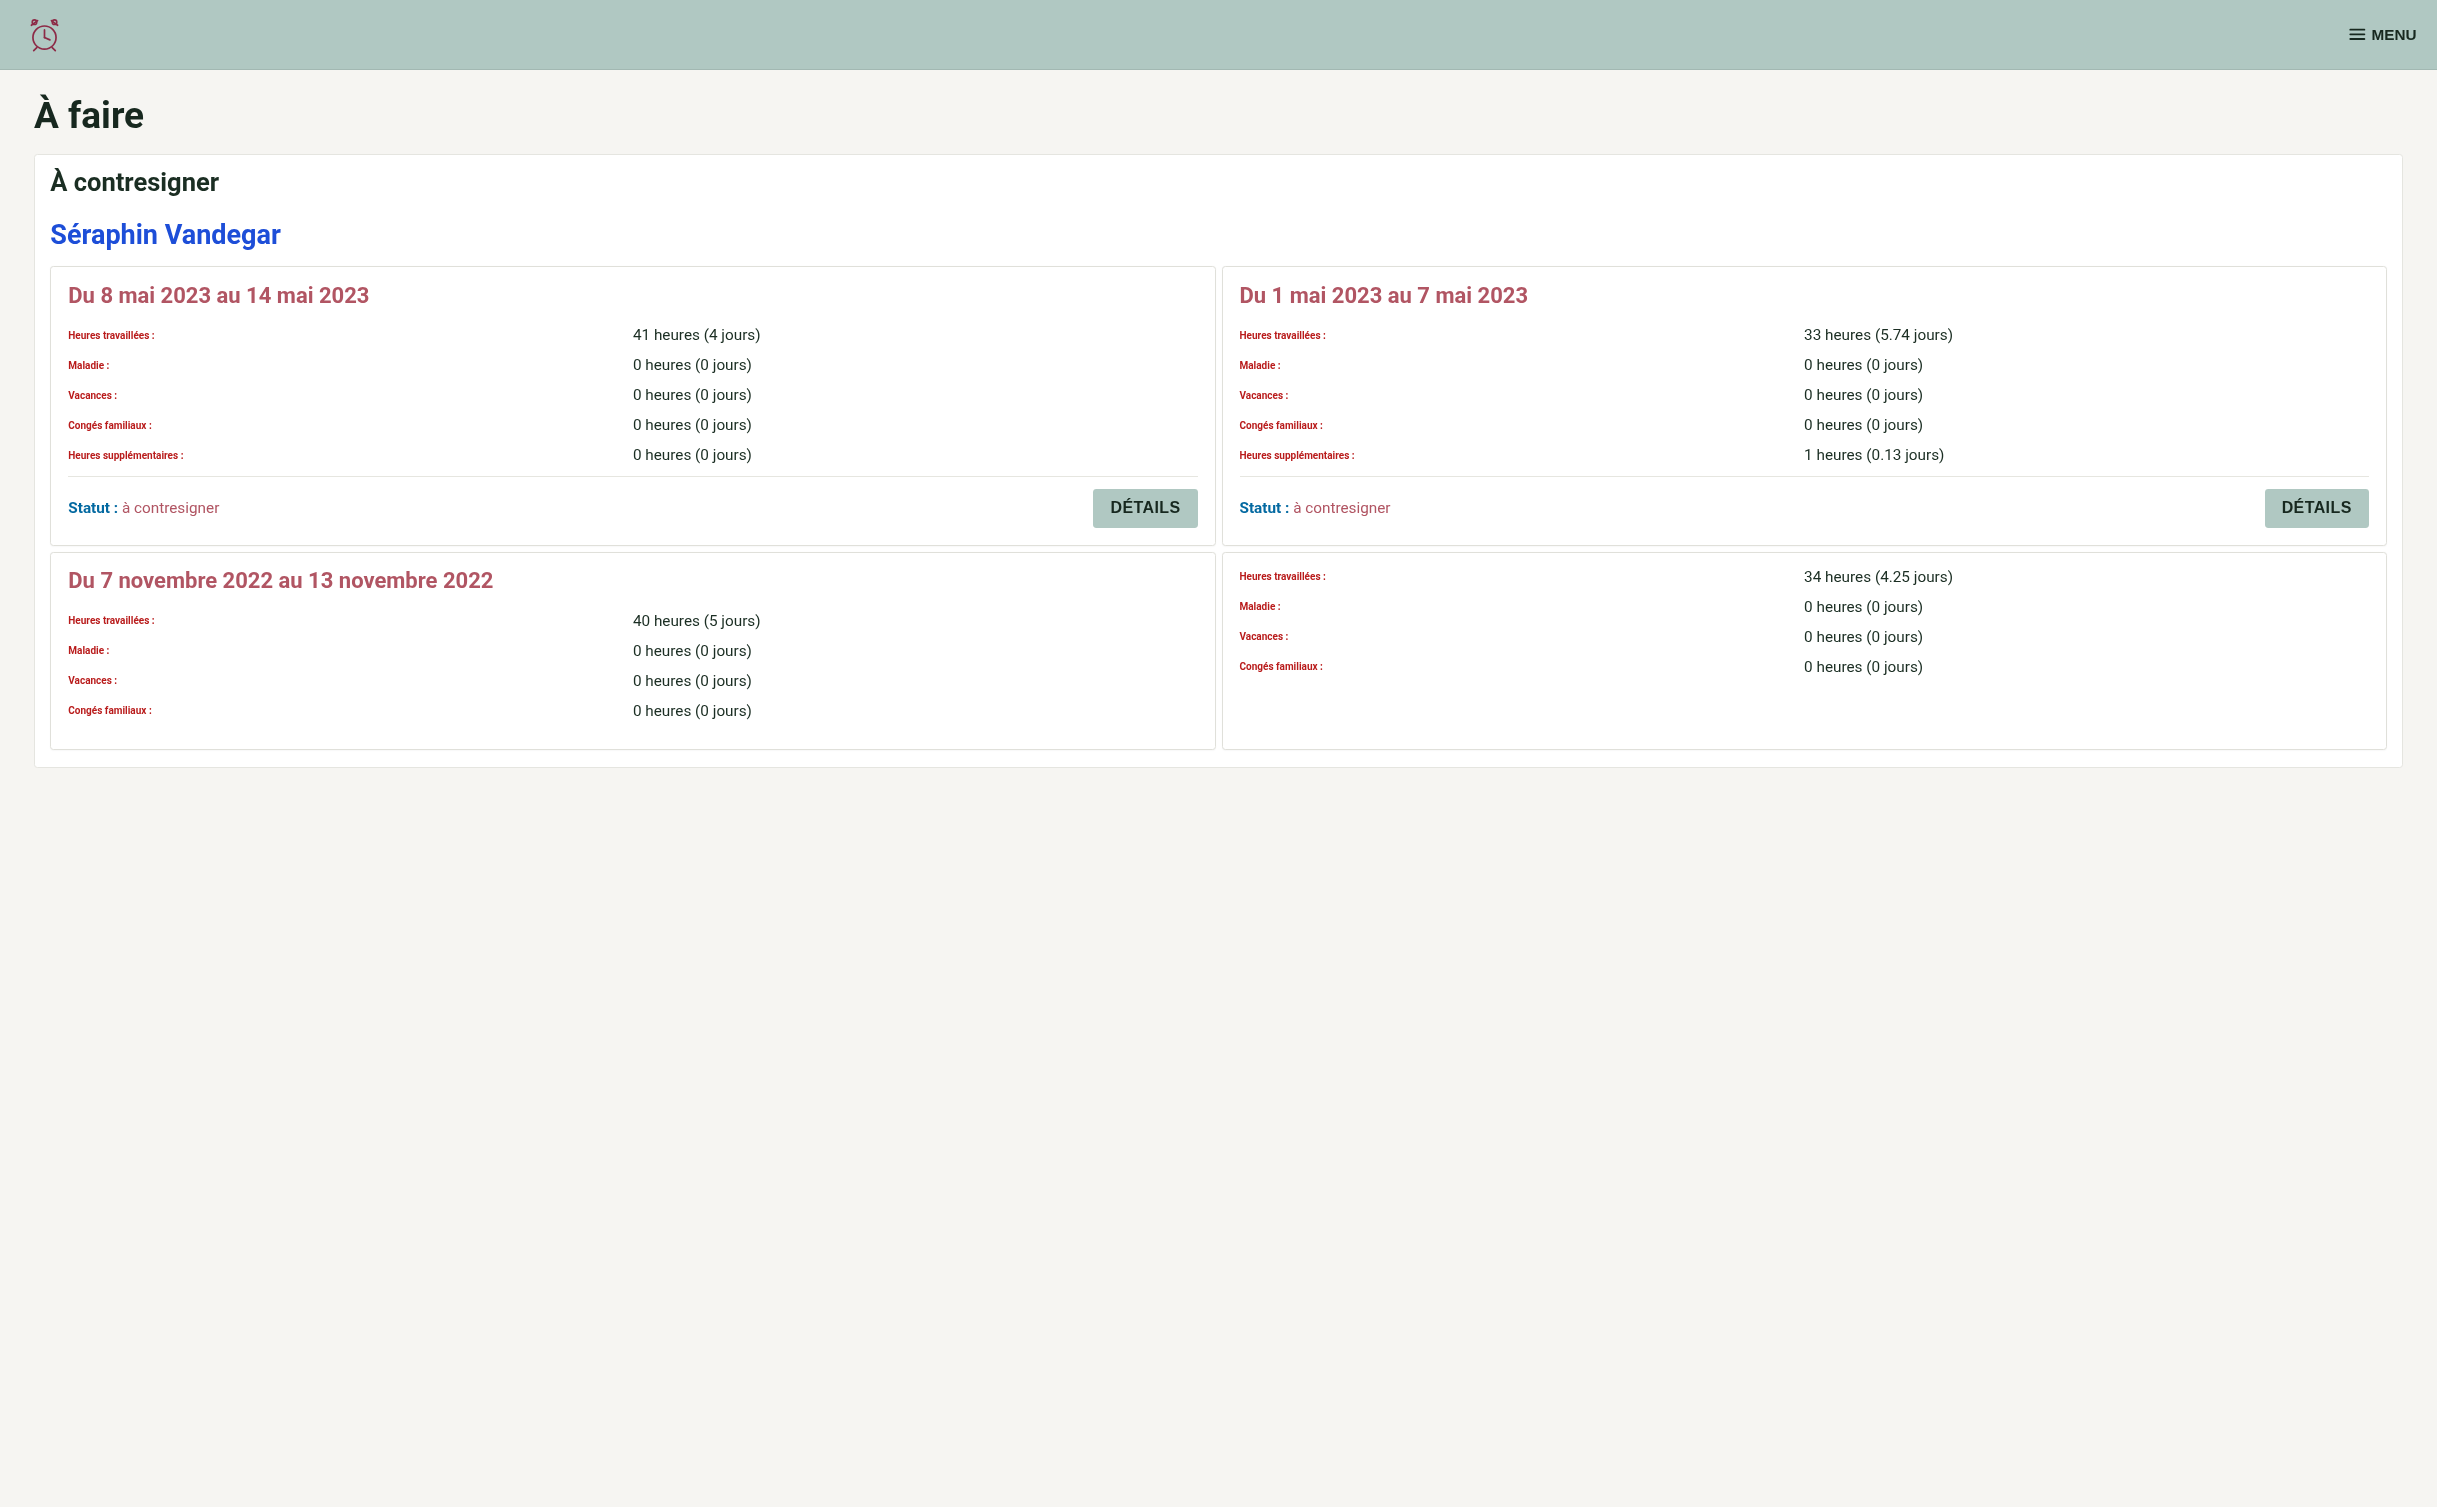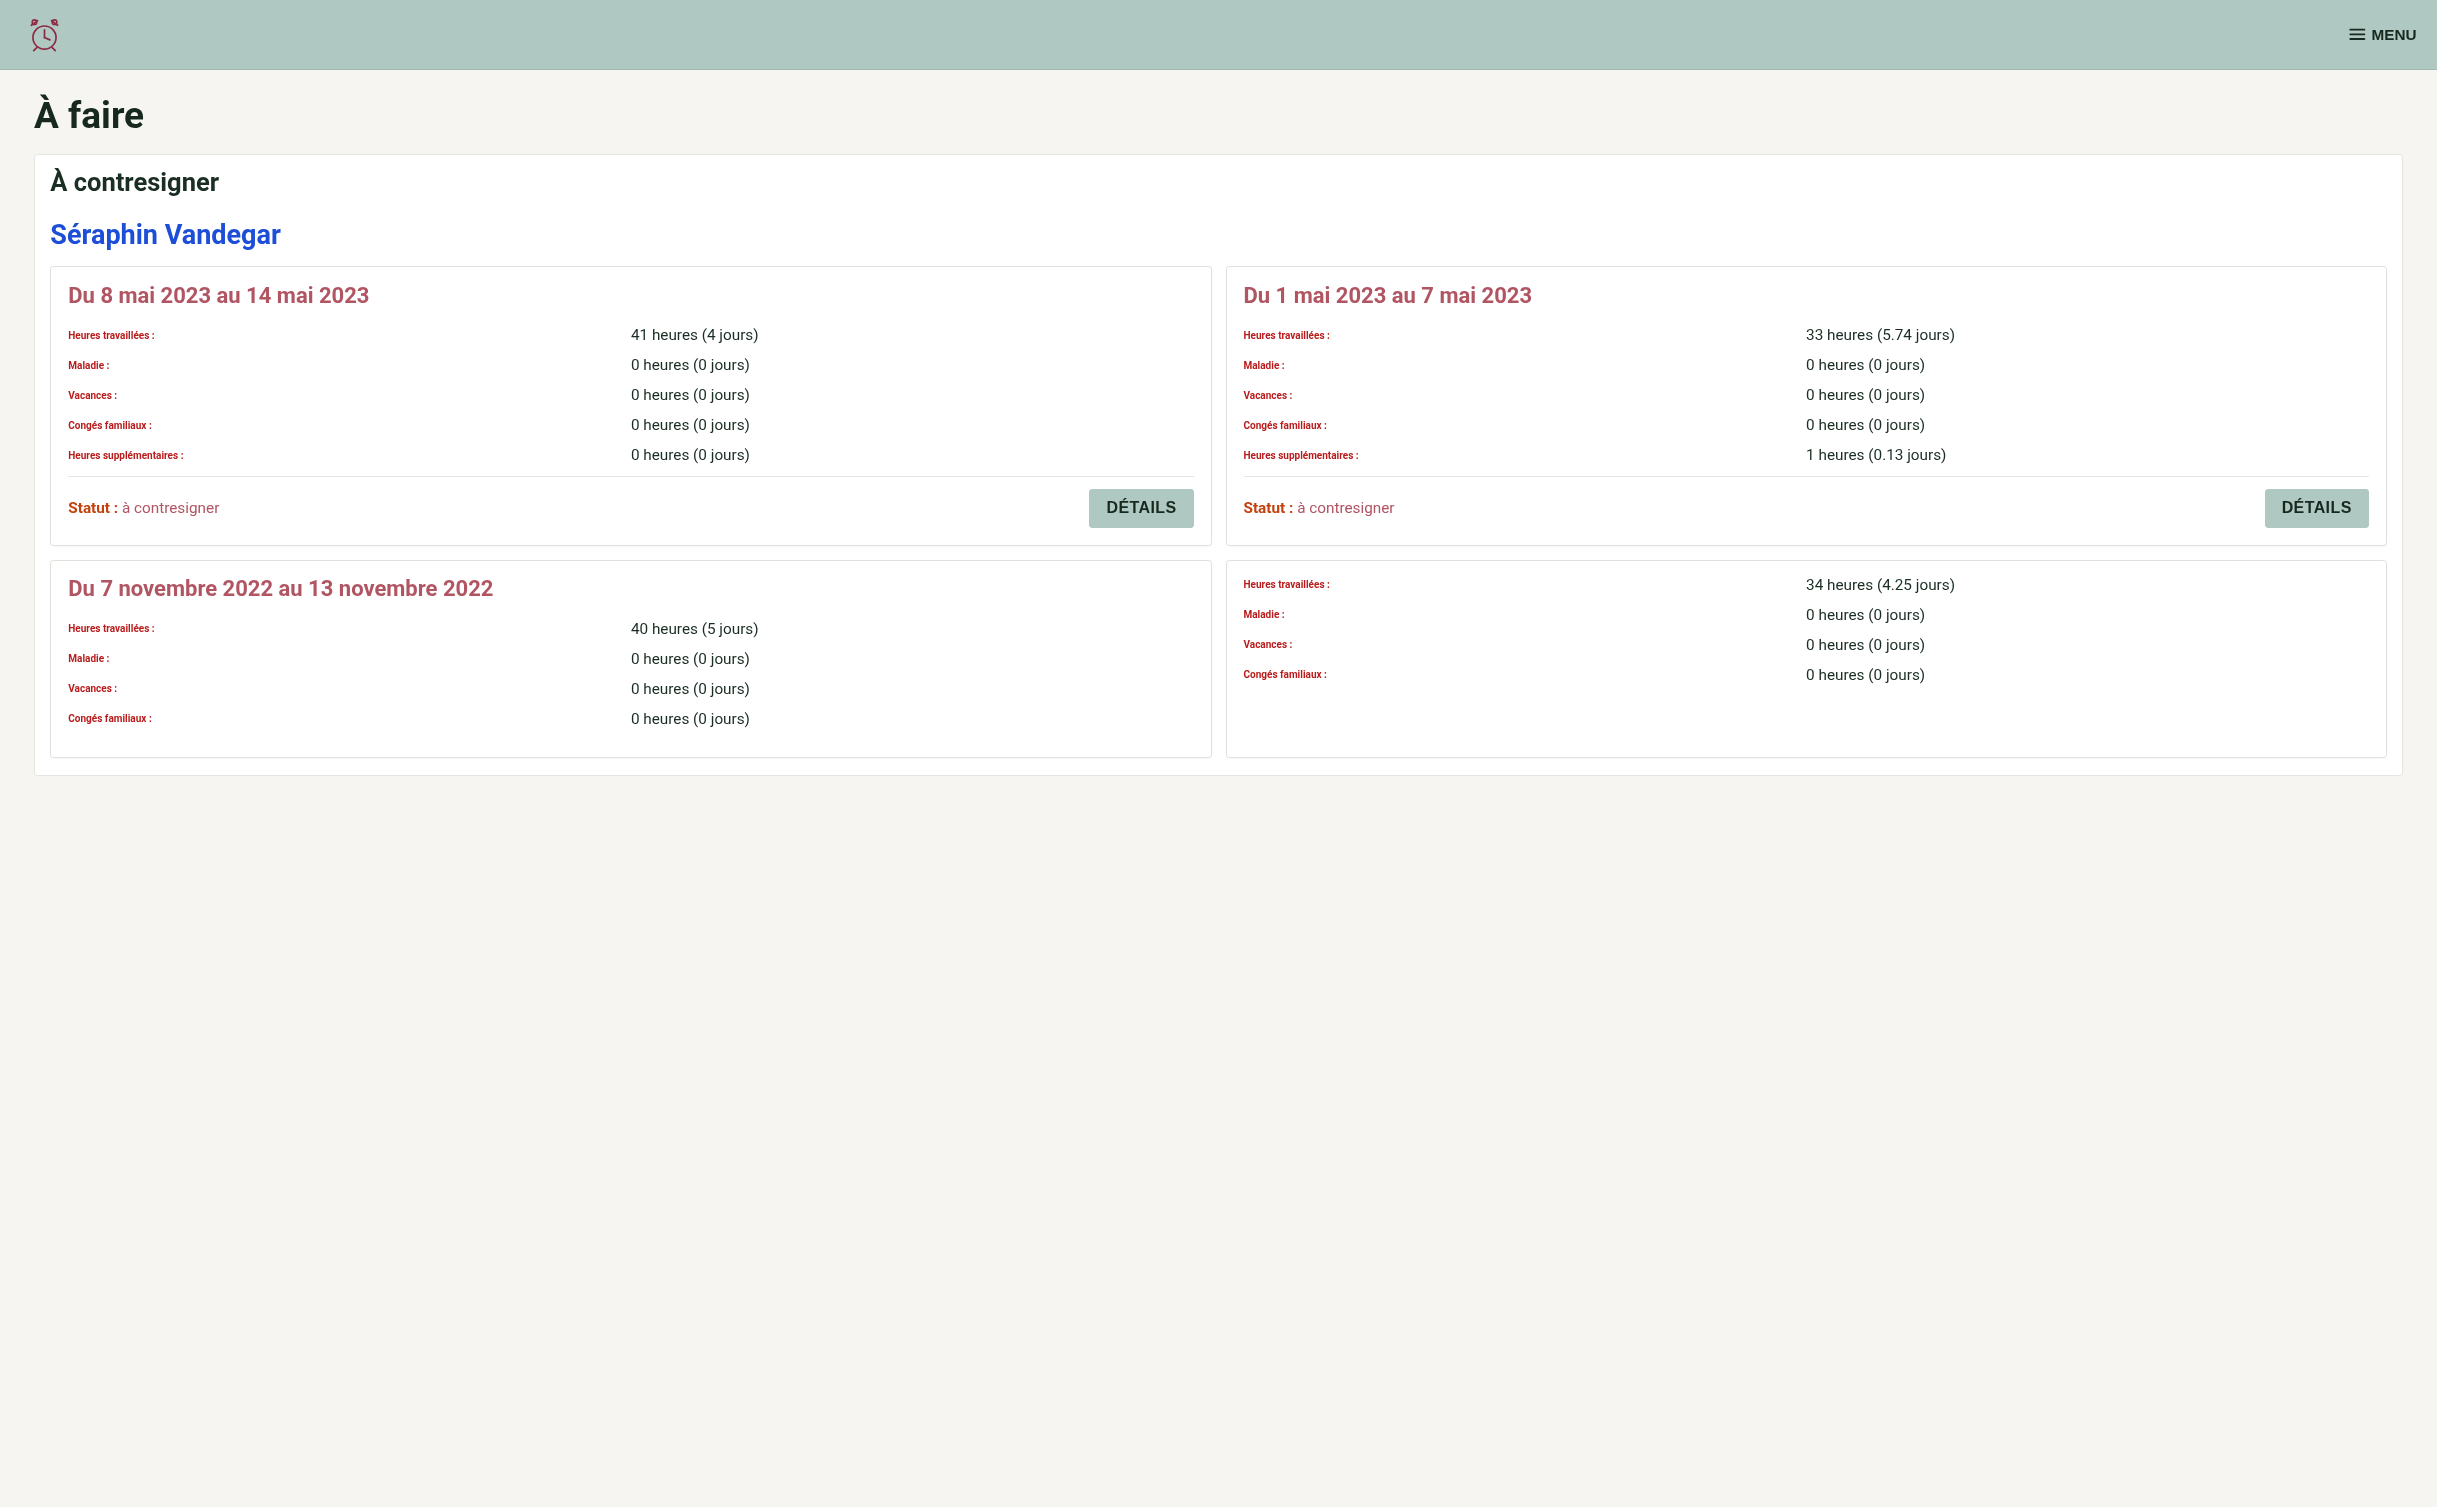--- a/index.html
+++ b/index.html
@@ -45,21 +45,21 @@
     margin-bottom: 22px;
   }
   h3.person-name {
     font-size: 27px; font-weight: 700; color: #1d4ed8;
     margin-bottom: 15.3px;
   }
 
   .cards-grid {
     display: grid;
     grid-template-columns: 1fr 1fr;
-    gap: 14px;
+    gap: 6px;
   }
   .card {
     border: 0.8px solid #e0e0da;
     border-radius: 3.4px;
     padding: 15.3px 17px 17px 17px;
     box-shadow: 0 0.8px 1.7px rgba(0,0,0,0.03);
     background: #fff;
   }
   .card-title {
     color: #b15563;
@@ -76,21 +76,21 @@
   .kv-label { font-weight: 700; font-size: 10px; color: #b91c1c; }
   .kv-value { font-size: 15.3px; color: #1b2e23; }
   .divider {
     border: none; border-top: 0.8px solid #e6e6e0;
     margin: 12px 0 12px 0;
   }
   .status-row {
     display: flex; align-items: center; justify-content: space-between;
   }
   .status-text { font-size: 15.3px; }
-  .status-text .status-label { font-weight: 700; color: #c2410c; }
+  .status-text .status-label { font-weight: 700; color: #0369a1; }
   .status-text .status-value { color: #b15563; }
   .details-btn {
     background: #b0c8c2;
     border: none;
     border-radius: 3.4px;
     padding: 10.2px 17px;
     font-size: 16px;
     font-weight: 700;
     letter-spacing: 0.4px;
     color: #17281f;

